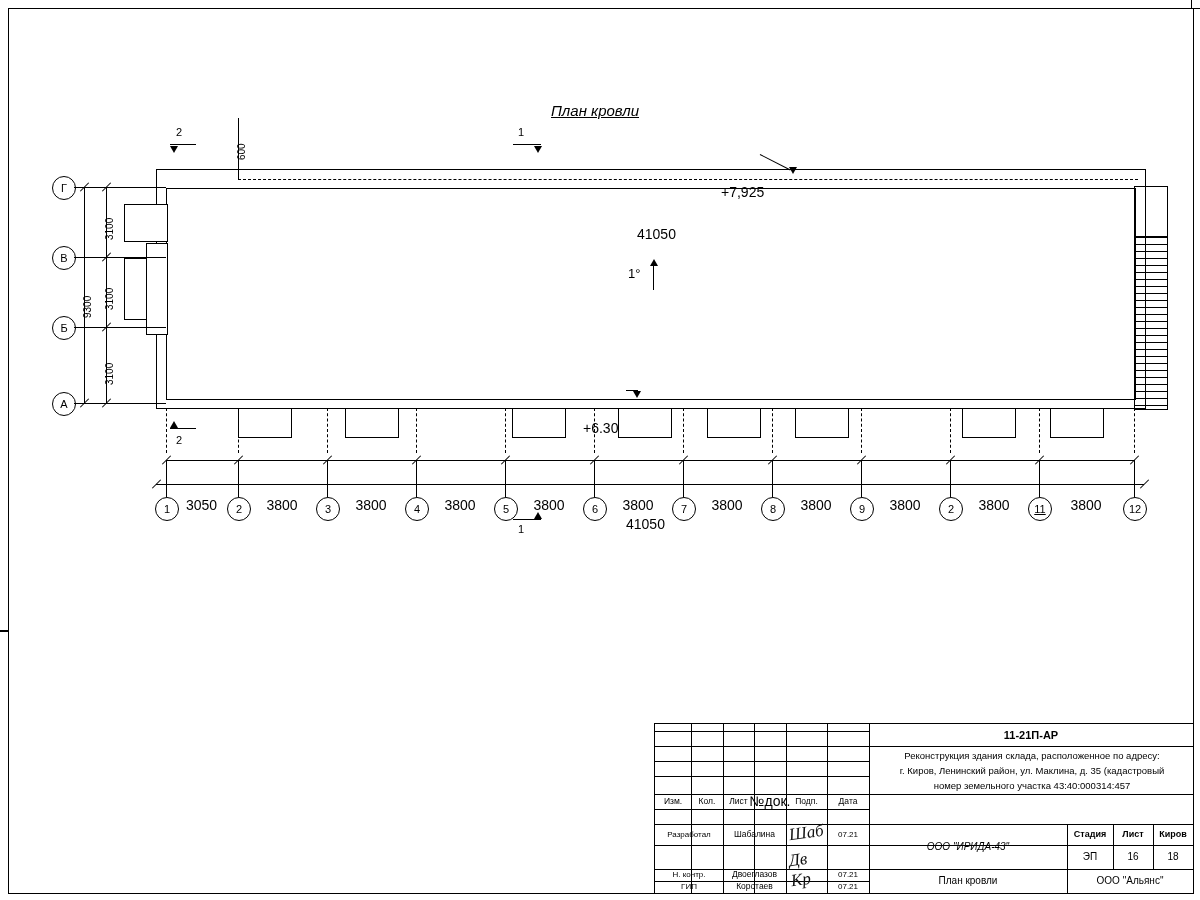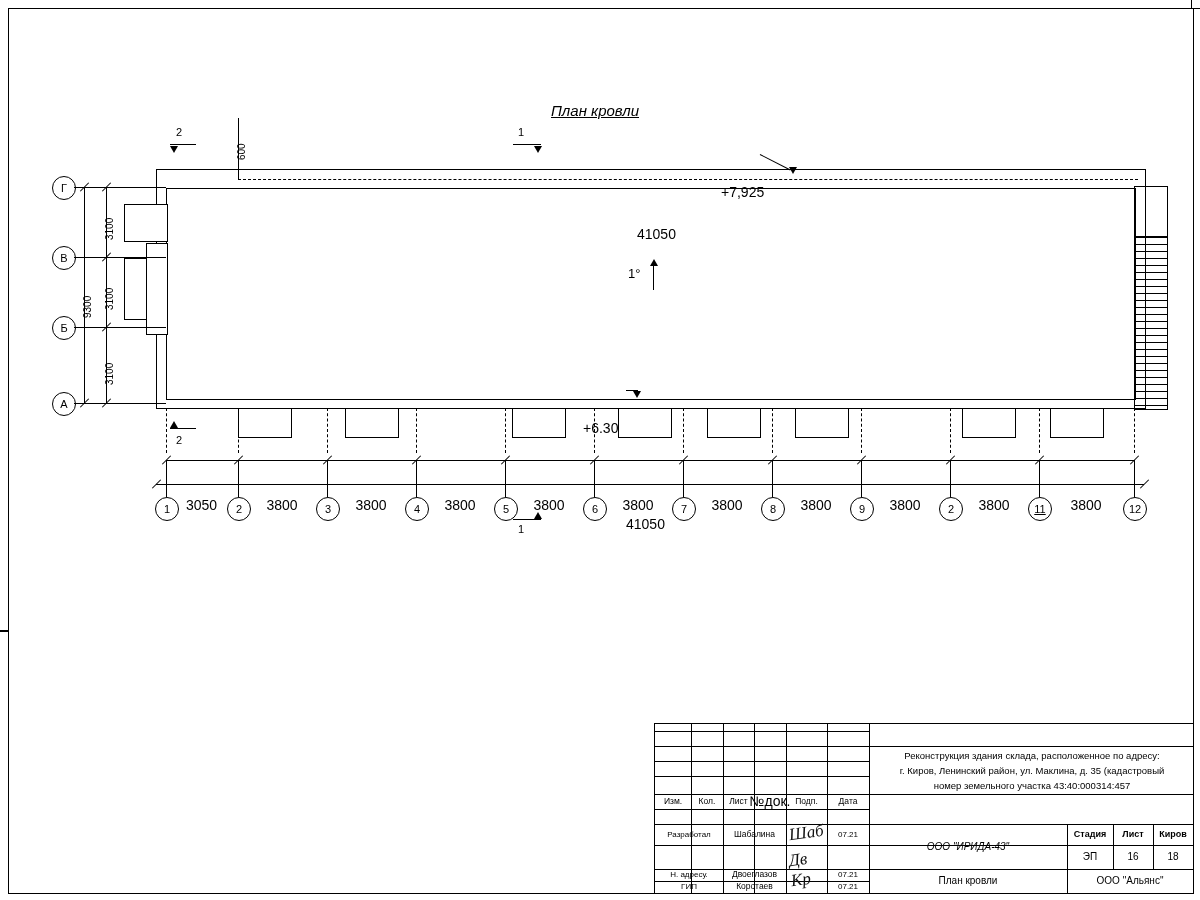--- a/index.html
+++ b/index.html
@@ -241,37 +241,38 @@
     <div class="sv" style="left:36px;top:0;height:169px;"></div>
     <div class="sv" style="left:68px;top:0;height:169px;"></div>
     <div class="sv" style="left:99px;top:0;height:169px;"></div>
     <div class="sv" style="left:131px;top:0;height:169px;"></div>
     <div class="sv" style="left:172px;top:0;height:169px;"></div>
     <div class="sv" style="left:214px;top:0;height:169px;"></div>
     <div class="sv" style="left:412px;top:100px;height:69px;"></div>
     <div class="sv" style="left:458px;top:100px;height:45px;"></div>
     <div class="sv" style="left:498px;top:100px;height:45px;"></div>
 
+    <div class="scell bold" style="left:214px;top:0;width:324px;height:22px;font-size:11px;">11-21П-АР</div>
 
     <div class="scell" style="left:216px;top:26px;width:322px;height:13px;font-size:9.5px;">Реконструкция здания склада, расположенное по адресу:</div>
     <div class="scell" style="left:216px;top:41px;width:322px;height:13px;font-size:9.5px;">г. Киров, Ленинский район, ул. Маклина, д. 35 (кадастровый</div>
     <div class="scell" style="left:216px;top:56px;width:322px;height:13px;font-size:9.5px;">номер земельного участка 43:40:000314:457</div>
 
     <div class="scell" style="left:0;top:70px;width:36px;height:15px;font-size:8.5px;">Изм.</div>
     <div class="scell" style="left:36px;top:70px;width:32px;height:15px;font-size:8.5px;">Кол.</div>
     <div class="scell" style="left:68px;top:70px;width:31px;height:15px;font-size:8.5px;">Лист</div>
     <div class="scell" style="left:99px;top:70px;width:32px;height:15px;font-size:14px;">№док.</div>
     <div class="scell" style="left:131px;top:70px;width:41px;height:15px;font-size:8.5px;">Подп.</div>
     <div class="scell" style="left:172px;top:70px;width:42px;height:15px;font-size:8.5px;">Дата</div>
 
     <div class="scell" style="left:0;top:100px;width:68px;height:21px;font-size:8px;">Разработал</div>
     <div class="scell" style="left:68px;top:100px;width:63px;height:21px;font-size:8.5px;">Шабалина</div>
     <div class="scell" style="left:172px;top:104px;width:42px;height:13px;font-size:8px;">07.21</div>
 
-    <div class="scell" style="left:0;top:145px;width:68px;height:12px;font-size:8px;">Н. адресу.</div>
+    <div class="scell" style="left:0;top:145px;width:68px;height:12px;font-size:8px;">Н. контр.</div>
     <div class="scell" style="left:68px;top:145px;width:63px;height:12px;font-size:8.5px;">Двоеглазов</div>
     <div class="scell" style="left:172px;top:145px;width:42px;height:12px;font-size:8px;">07.21</div>
 
     <div class="scell" style="left:0;top:157px;width:68px;height:12px;font-size:8px;">ГИП</div>
     <div class="scell" style="left:68px;top:157px;width:63px;height:12px;font-size:8.5px;">Коротаев</div>
     <div class="scell" style="left:172px;top:157px;width:42px;height:12px;font-size:8px;">07.21</div>
 
     <div class="sig" style="left:134px;top:99px;">Шаб</div>
     <div class="sig" style="left:134px;top:126px;">Дв</div>
     <div class="sig" style="left:136px;top:146px;">Кр</div>

